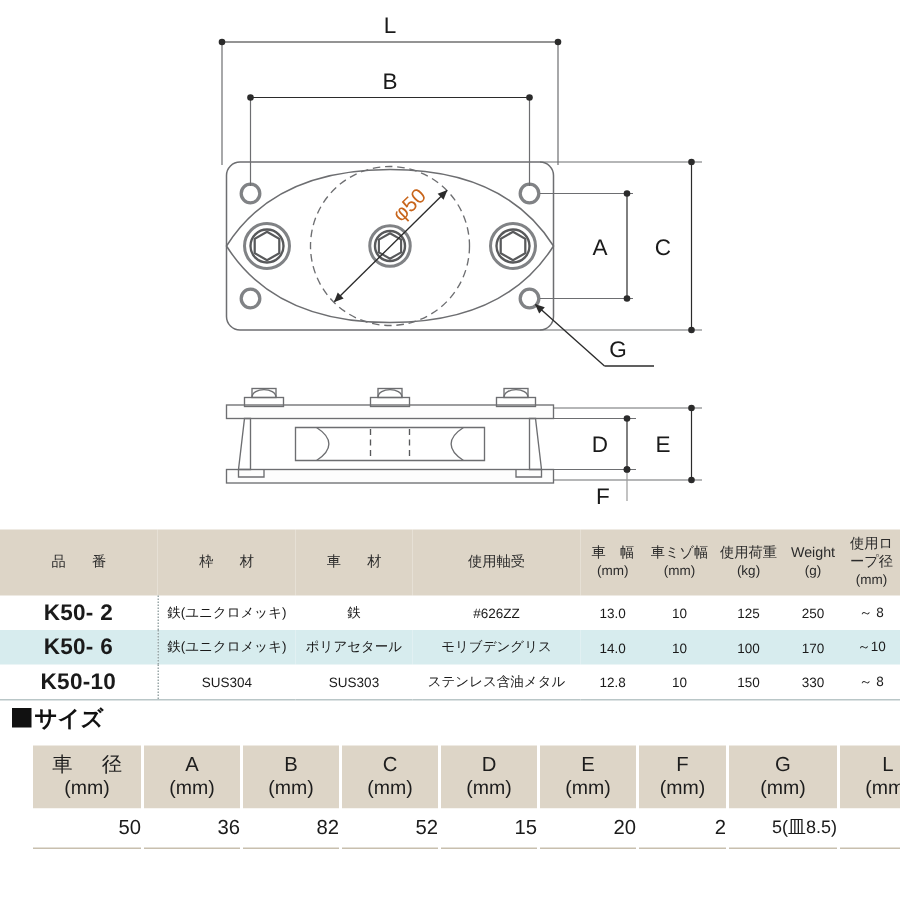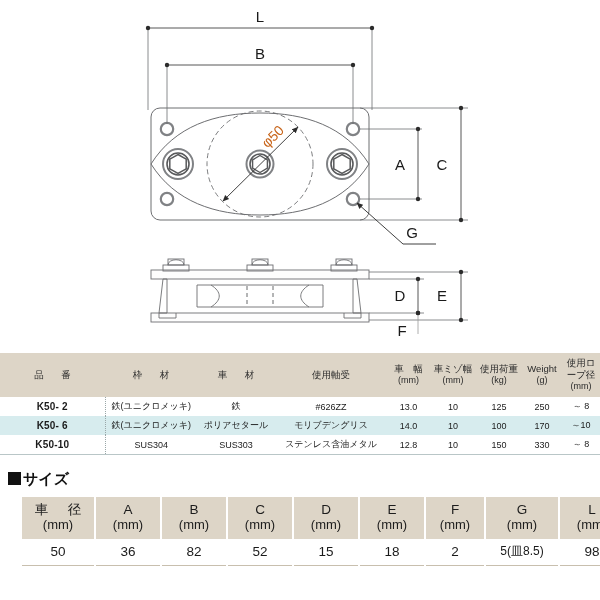--- a/index.html
+++ b/index.html
@@ -52,21 +52,21 @@
     font-size: 9px;
     text-align: center;
     padding: 3px 1px;
     color: #1a1a1a;
     height: 17px;
     white-space: nowrap;
   }
   table.spec tbody tr.alt td { background: #d7ecee; }
   table.spec tbody tr td:first-child {
     font-weight: bold;
-    font-size: 10px;
+    font-size: 15px;
     letter-spacing: 0.2px;
   }
   table.spec tbody tr td:nth-child(2) {
     border-left: 1px dotted #9aa7a8;
   }
   table.spec tbody tr:last-child td { border-bottom: 1px solid #b9c6c7; }
   .th-sp { letter-spacing: 4px; padding-left: 4px; }
 
   
   #size-heading {
@@ -102,21 +102,21 @@
     font-size: 13.5px;
     line-height: 1.15;
     text-align: center;
     vertical-align: middle;
     padding: 3px 0 4px 0;
     height: 42px;
   }
   table.size th .unit { display: block; font-size: 13px; }
   table.size td {
     font-size: 13.5px;
-    text-align: center;
+    text-align: right;
     color: #1a1a1a;
     padding: 4px 0 5px 0;
     background: #ffffff;
     border-bottom: 1px solid #c8bfae;
   }
   table.size td.small { font-size: 12px; }
   .lbl-sp { letter-spacing: 3px; padding-left: 3px; }
 </style>
 </head>
 <body>
@@ -422,21 +422,21 @@
           </th>
         </tr>
       </thead>
       <tbody>
         <tr>
           <td>50</td>
           <td>36</td>
           <td>82</td>
           <td>52</td>
           <td>15</td>
-          <td>18</td>
+          <td>20</td>
           <td>2</td>
           <td class="small">5(皿8.5)</td>
           <td>98</td>
         </tr>
       </tbody>
     </table>
   </div>
 
 </div>
 

